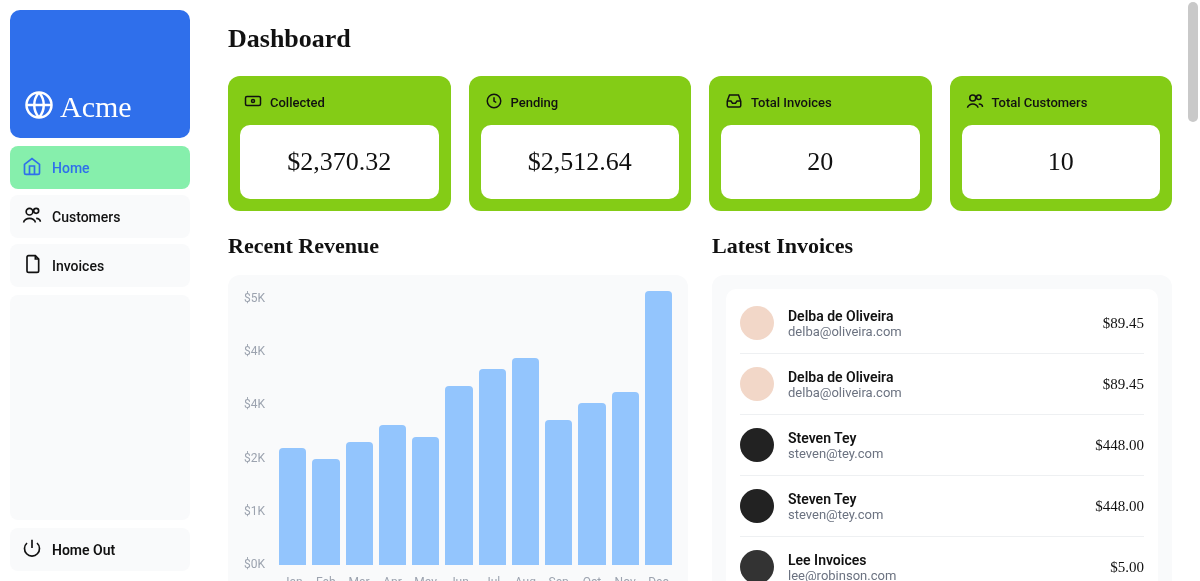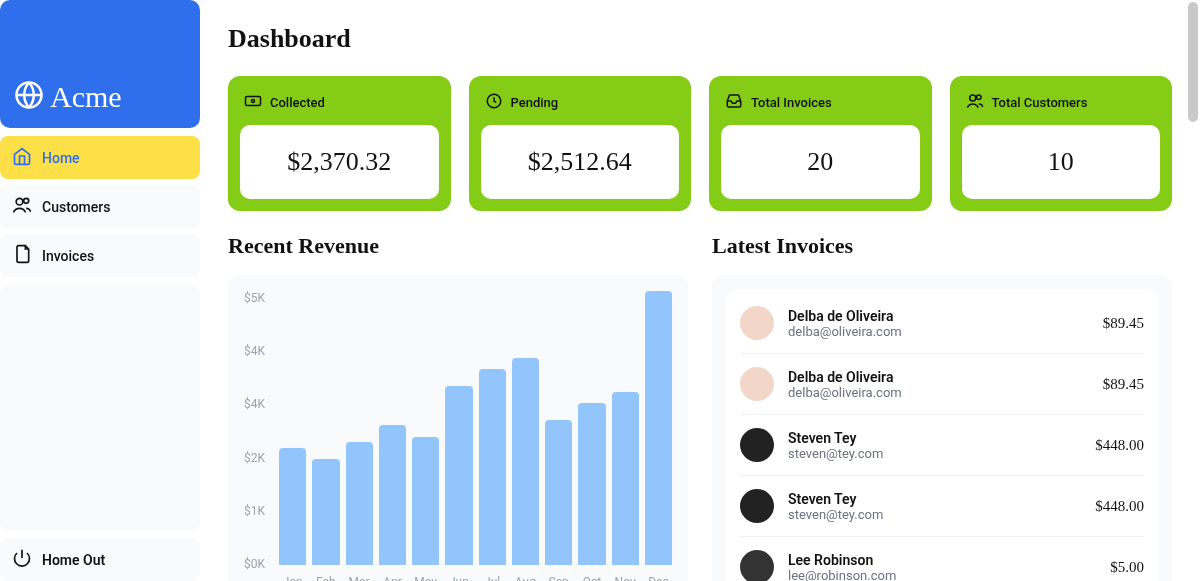--- a/index.html
+++ b/index.html
@@ -7,20 +7,21 @@
   font-family: -apple-system, BlinkMacSystemFont, "Segoe UI", Roboto, sans-serif;
   background: #fff;
   color: #111;
   width: 1200px;
   height: 581px;
   overflow: hidden;
   display: flex;
 }
 .sidebar {
   width: 200px;
+  padding: 10px;
   display: flex;
   flex-direction: column;
   gap: 8px;
 }
 .logo-block {
   background: #2f6feb;
   border-radius: 10px;
   height: 128px;
   display: flex;
   align-items: flex-end;
@@ -28,21 +29,21 @@
 }
 .logo-inner { display: flex; align-items: center; gap: 6px; color: #fff; }
 .logo-text { font-size: 30px; font-family: Georgia, "Times New Roman", serif; }
 .nav { display: flex; flex-direction: column; gap: 6px; }
 .nav-item {
   display: flex; align-items: center; gap: 10px;
   padding: 10px 12px; border-radius: 8px;
   font-size: 14px; font-weight: 500; cursor: pointer;
   background: #f9fafb;
 }
-.nav-item.active { background: #fde047; color: #2f6feb; }
+.nav-item.active { background: #86efac; color: #2f6feb; }
 .nav-item svg { width: 20px; height: 20px; }
 .sidebar-spacer { flex: 1; background: #f9fafb; border-radius: 8px; }
 .signout {
   display: flex; align-items: center; gap: 10px;
   padding: 10px 12px; border-radius: 8px;
   font-size: 14px; font-weight: 600; cursor: pointer;
   background: #f9fafb;
 }
 .main {
   flex: 1;
@@ -351,21 +352,21 @@
               <div class="avatar" style="background: rgb(34, 34, 34);"></div>
               <div>
                 <div class="inv-name">Steven Tey</div>
                 <div class="inv-email">steven@tey.com</div>
               </div>
               <div class="inv-amount">$448.00</div>
             </div>
             <div class="inv-row">
               <div class="avatar" style="background: rgb(51, 51, 51);"></div>
               <div>
-                <div class="inv-name">Lee Robinson</div>
+                <div class="inv-name">Lee Invoices</div>
                 <div class="inv-email">lee@robinson.com</div>
               </div>
               <div class="inv-amount">$5.00</div>
             </div>
           </div>
       </div>
     </section>
   </div>
 </main>
 

